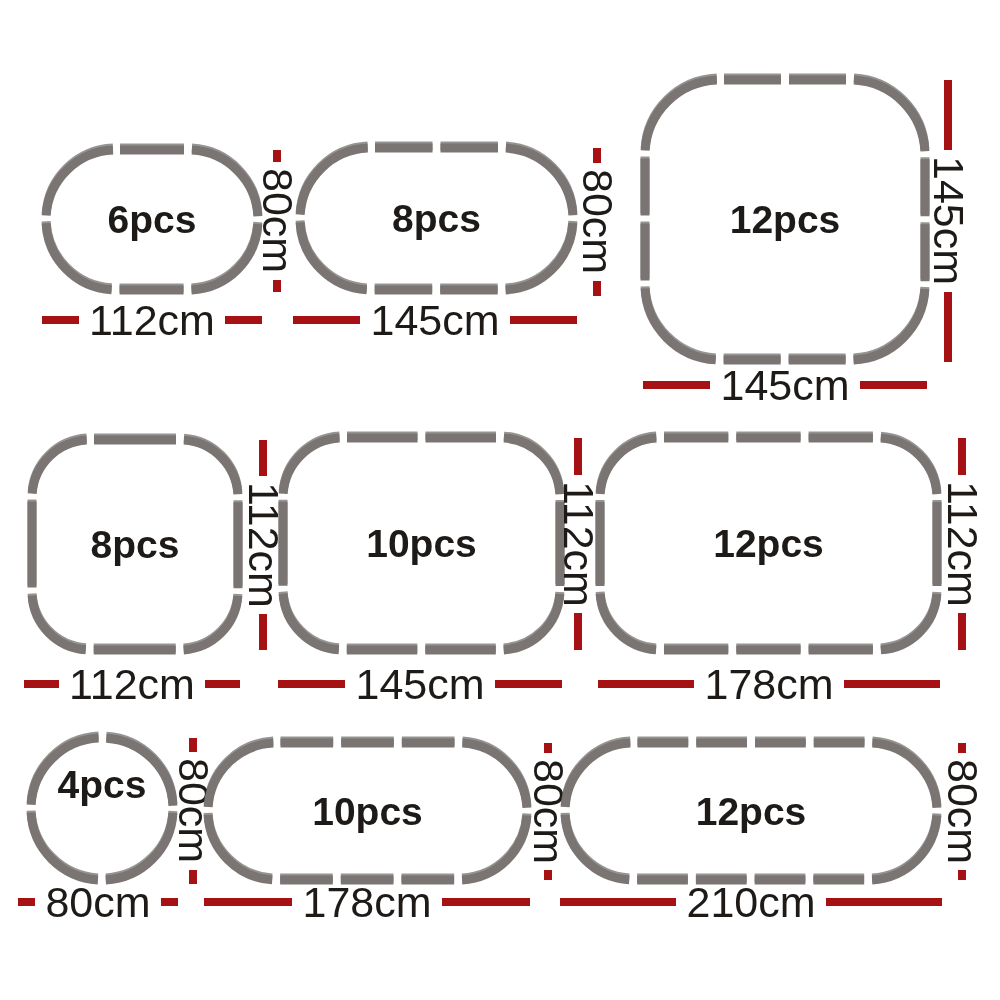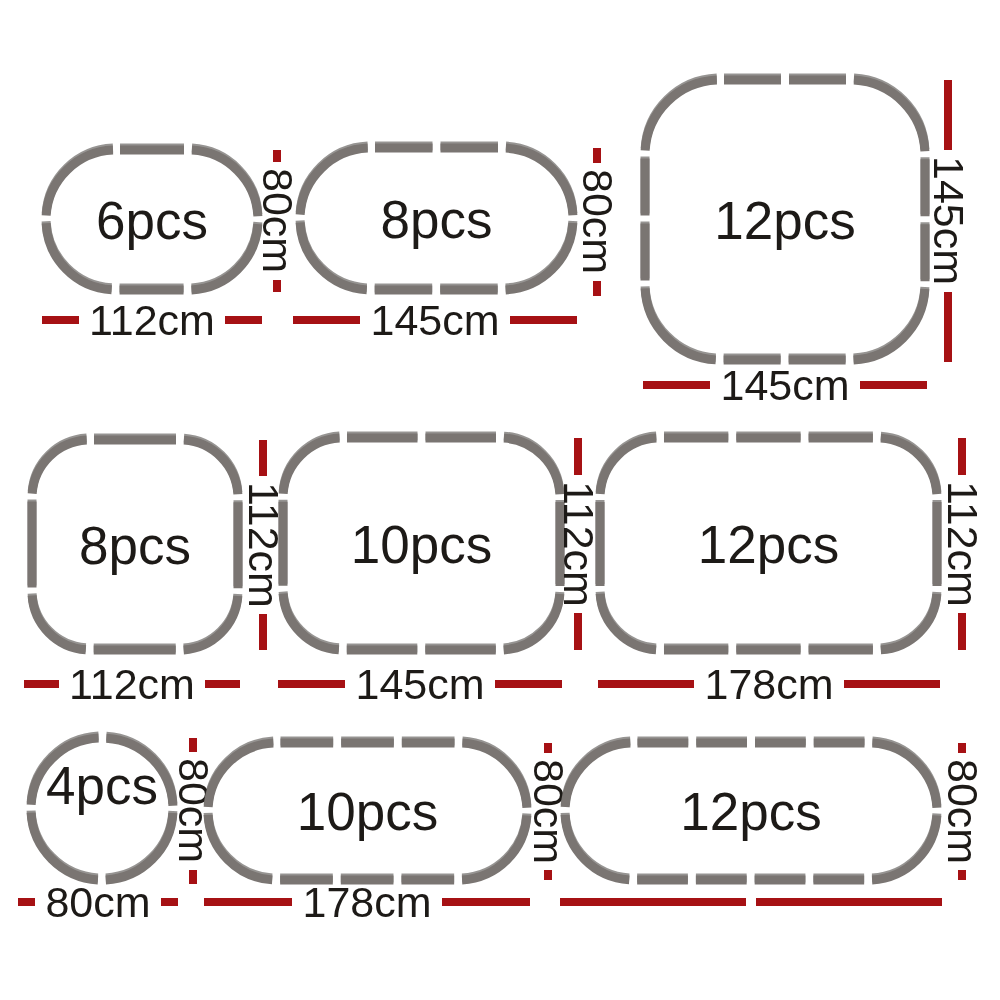--- a/index.html
+++ b/index.html
@@ -4,21 +4,21 @@
 <style>
   html,body{margin:0;padding:0;background:#ffffff;}
   #stage{
     position:relative;width:1000px;height:1000px;background:var(--bg,#fff);
     font-family:"Liberation Sans","DejaVu Sans",sans-serif;overflow:hidden;
   }
   svg.track{position:absolute;overflow:visible;color:var(--track-gray,#7a7572);
     filter:drop-shadow(0 -2px 0 rgba(64,60,56,0.55));}
   .pcs{
     position:absolute;display:flex;align-items:center;justify-content:center;
-    font-size:53px;font-weight:400;color:var(--ink,#1d1a17);letter-spacing:0px;
+    font-size:39px;font-weight:700;color:var(--ink,#1d1a17);letter-spacing:0px;
   }
   .hdim{
     position:absolute;display:flex;align-items:center;gap:10px;height:50px;
     color:var(--ink,#1d1a17);font-size:43px;font-weight:500;
   }
   .hdim .bar{flex:1 1 0;height:8px;background:var(--dim-red,#a61114);}
   .hdim .dtext{flex:0 0 auto;line-height:1;white-space:nowrap;}
   .vdim{
     position:absolute;display:flex;flex-direction:column;align-items:center;gap:6px;width:48px;
     color:var(--ink,#1d1a17);font-size:43px;font-weight:500;
@@ -167,20 +167,21 @@
     </div>
   </div>
 
   <div>
     <svg class="track" style="left:565px;top:743px" width="372" height="137">
       <rect x="0" y="0" width="372" height="137" rx="68.5" ry="68.5" fill="none" stroke="currentColor" stroke-width="9" stroke-dasharray="50.75 8 50.75 8 50.75 8 50.75 8 99.6 8 99.6 8 50.75 8 50.75 8 50.75 8 50.75 8 99.6 8 99.6 8" stroke-dashoffset="-4"></rect>
     </svg>
     <div class="pcs" style="left:565px;top:743px;width:372px;height:137px">12pcs</div>
     <div class="hdim" style="left:560px;top:877px;width:382px">
       <span class="bar"></span>
+      <span class="dtext">210cm</span>
       <span class="bar"></span>
     </div>
     <div class="vdim" style="left:938px;top:743px;height:137px">
       <span class="vbar"></span>
       <span class="dtext">80cm</span>
       <span class="vbar"></span>
     </div>
   </div>
 
 </div>

